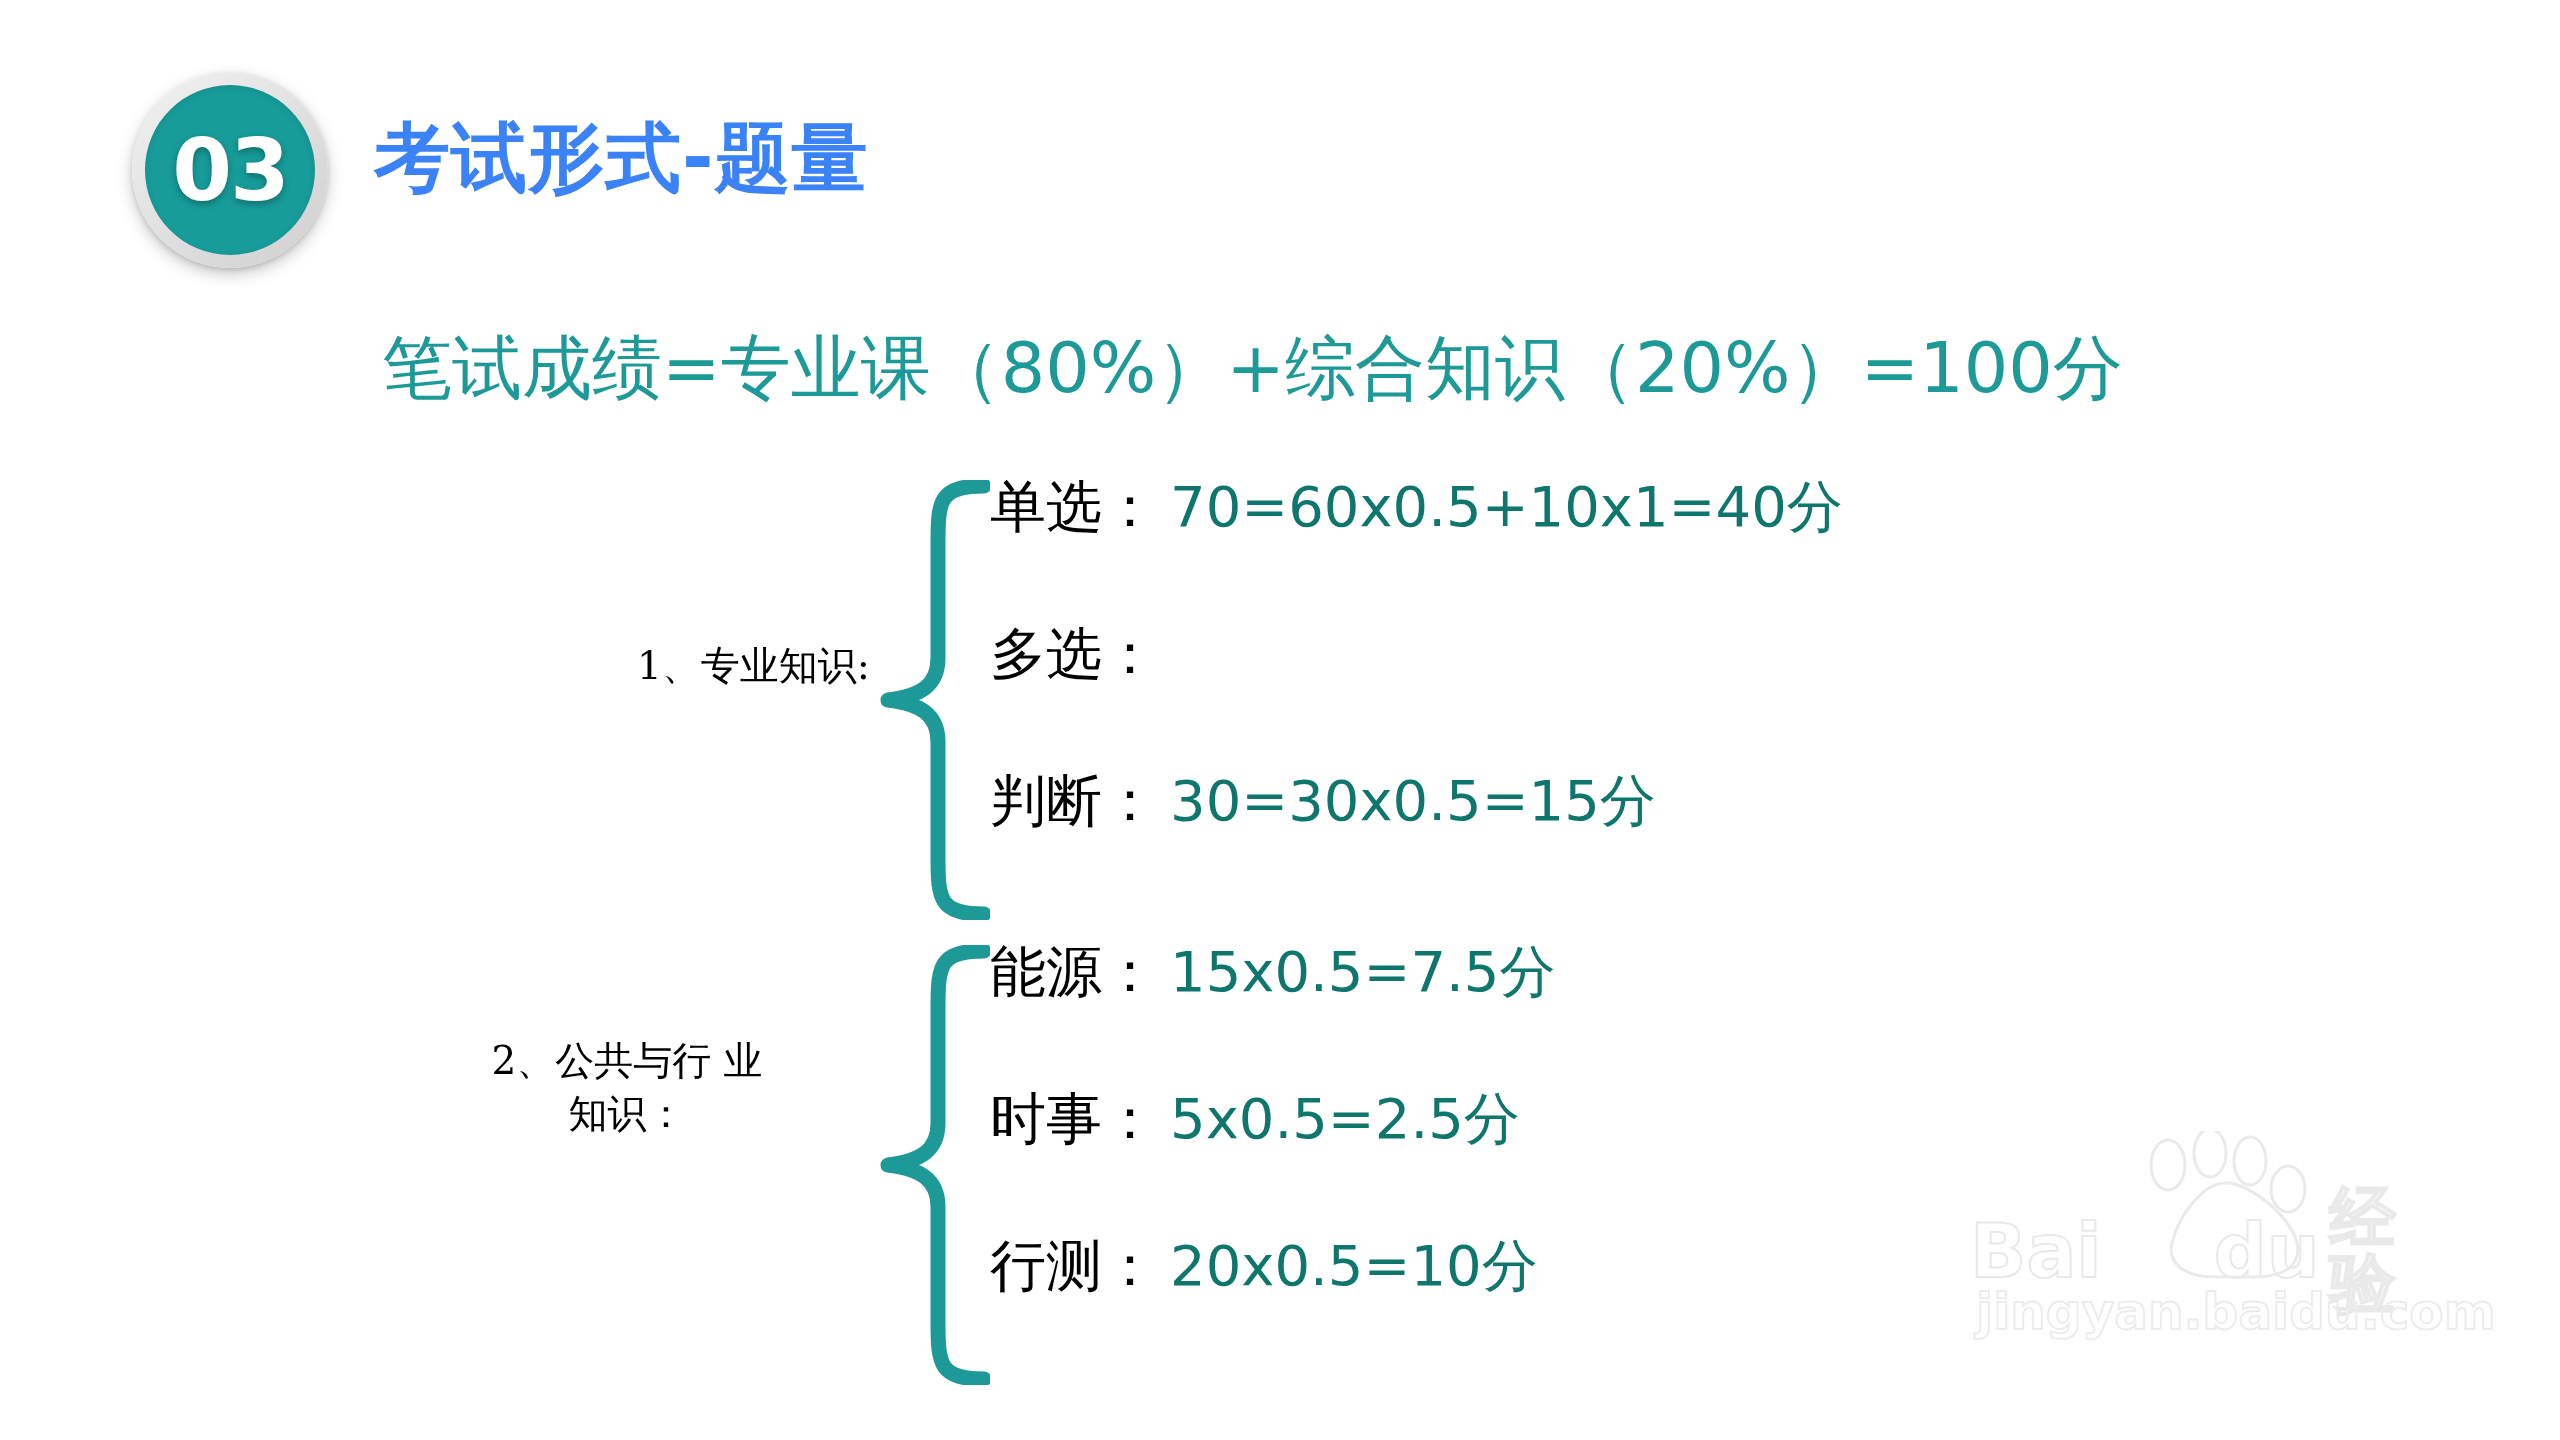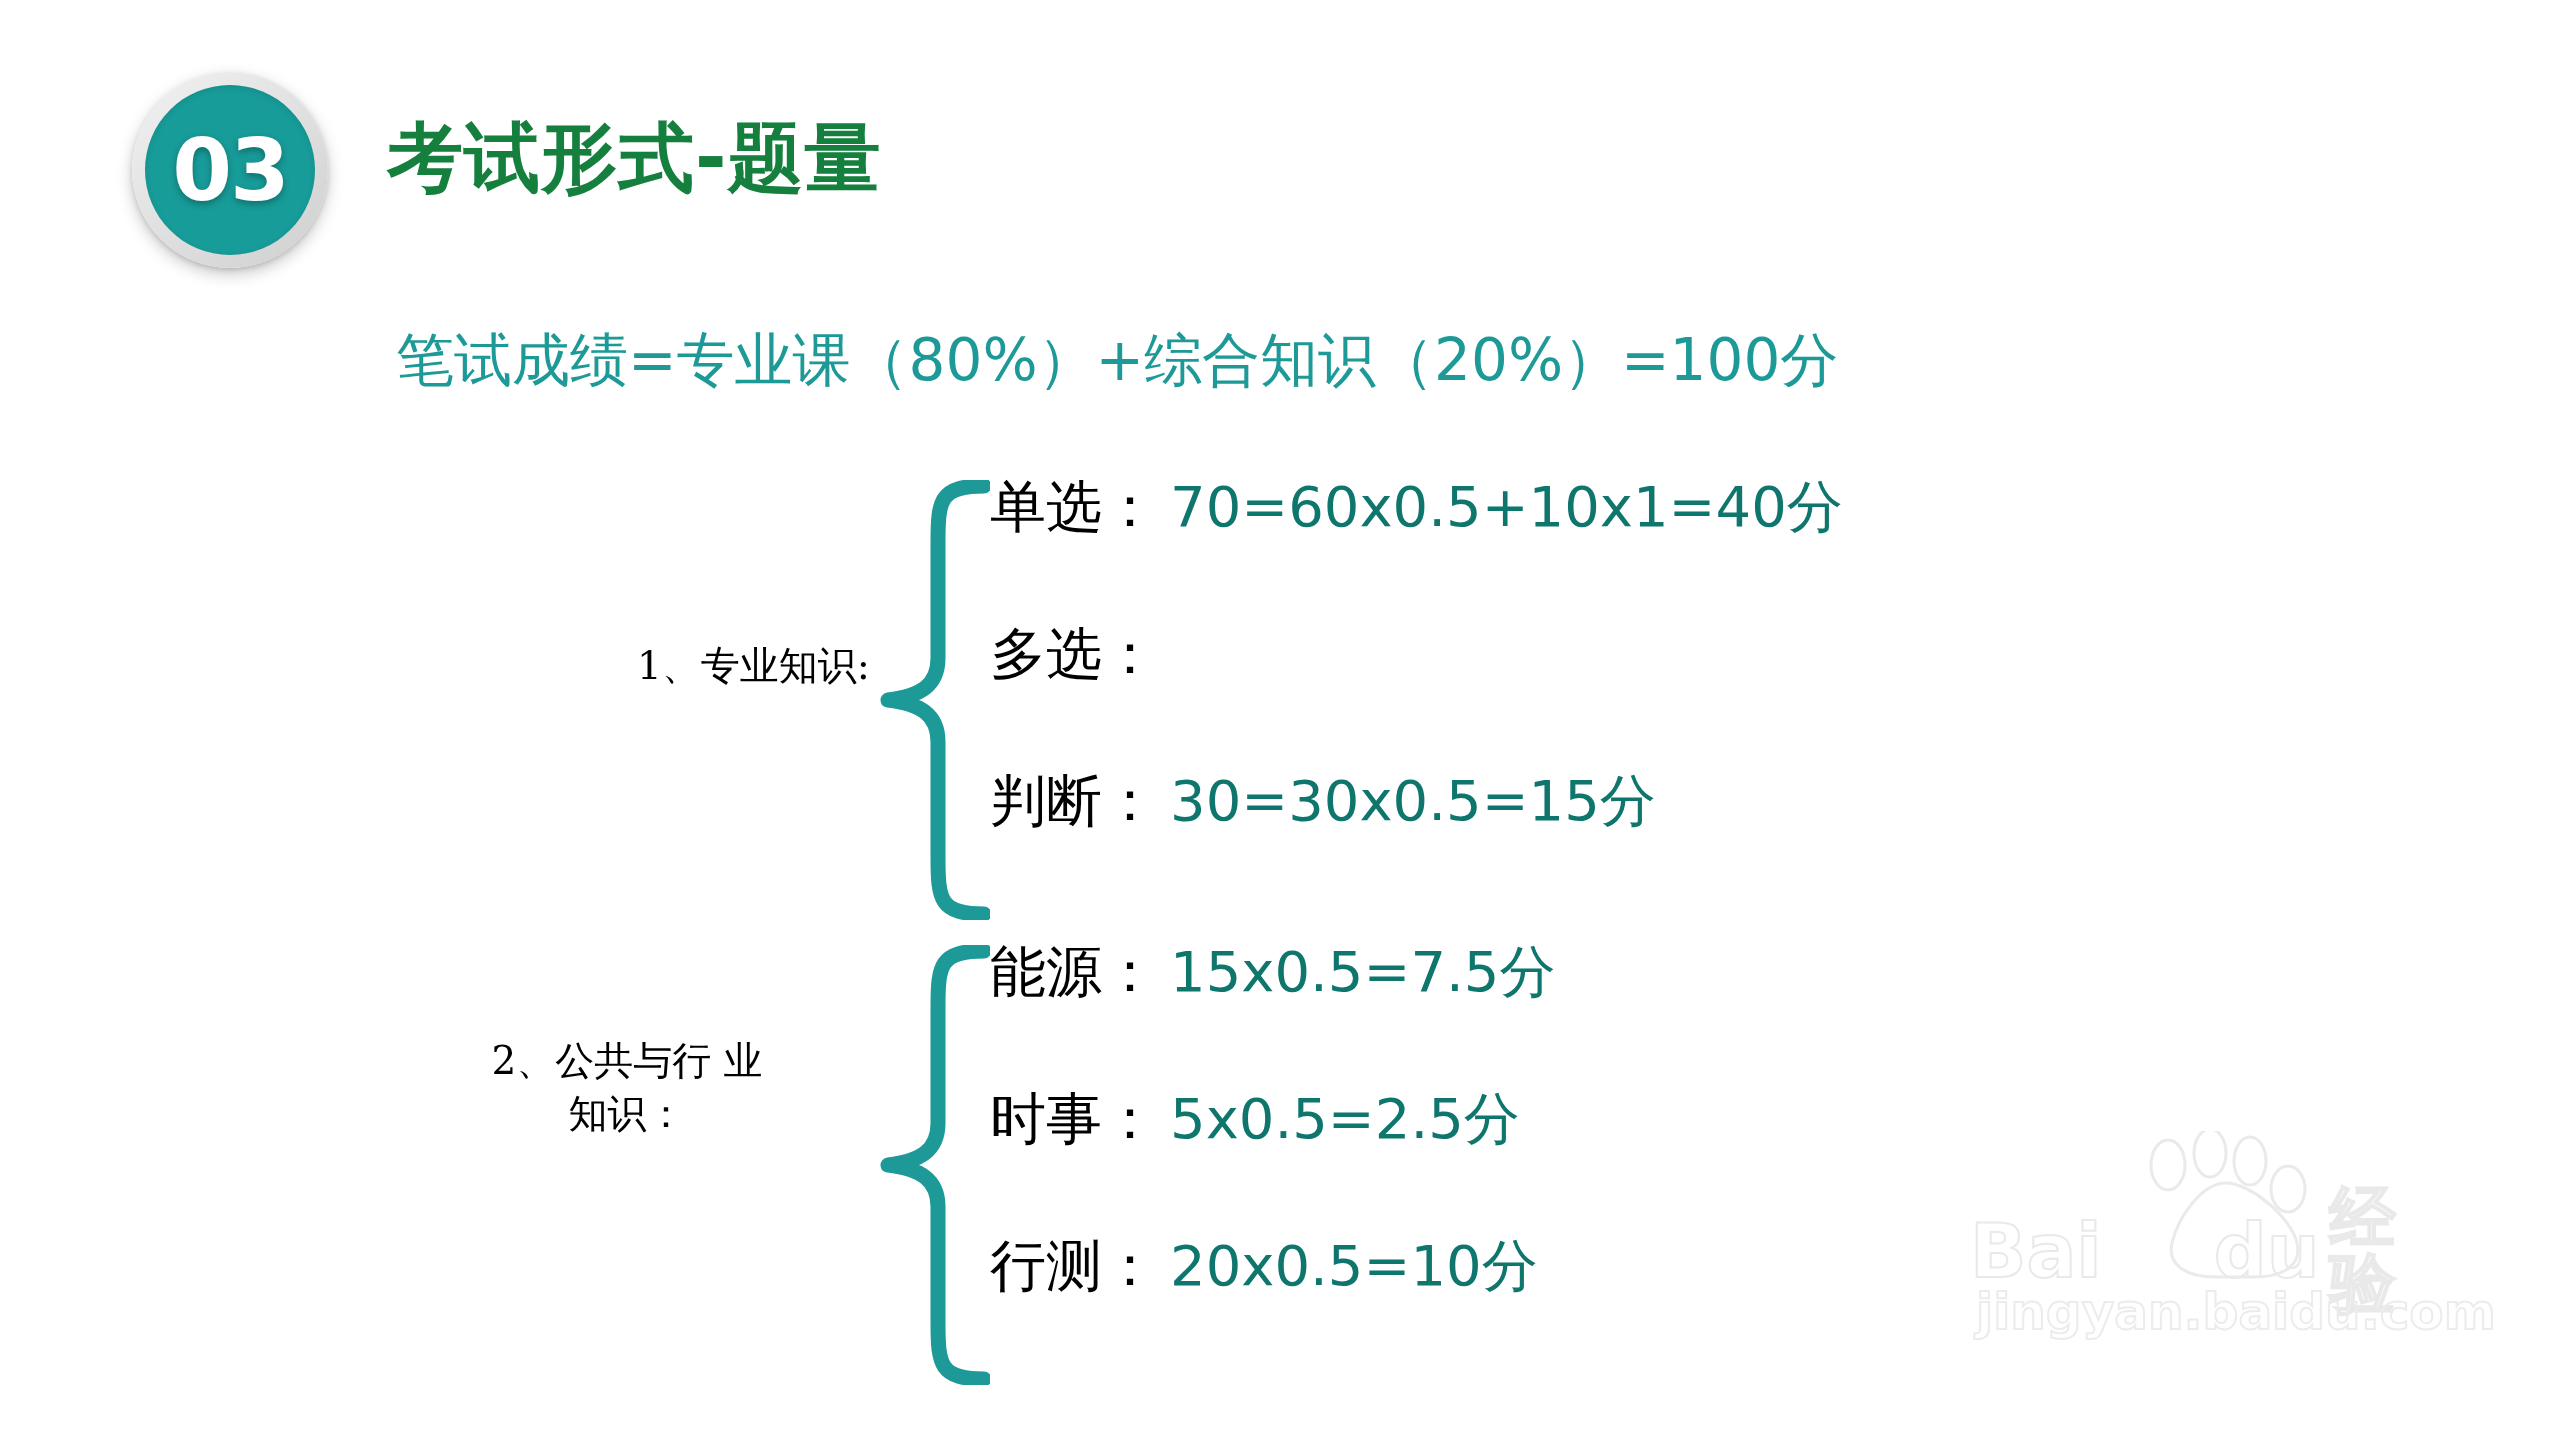--- a/index.html
+++ b/index.html
@@ -82,33 +82,32 @@
     text-shadow: 0 3px 7px rgba(0,0,0,0.30);
   }
 
   .slide-title {
     position: absolute;
     left: 374px;
     top: 108px;
     font-family: "DejaVu Sans", "Liberation Sans", sans-serif;
     font-size: 76px;
     font-weight: bold;
-    color: #15803d;
+    color: #3b82f6;
     letter-spacing: 1px;
     white-space: nowrap;
-    margin-left: 13px;
   }
 
   
   .subtitle {
     position: absolute;
-    left: 396px;
+    left: 382px;
     top: 322px;
     font-family: "DejaVu Sans", "Liberation Sans", sans-serif;
-    font-size: 58px;
+    font-size: 70px;
     font-weight: normal;
     color: #1d9a97;
     white-space: nowrap;
     letter-spacing: 0px;
   }
 
   
   .groups {
     position: absolute;
     left: 0;

